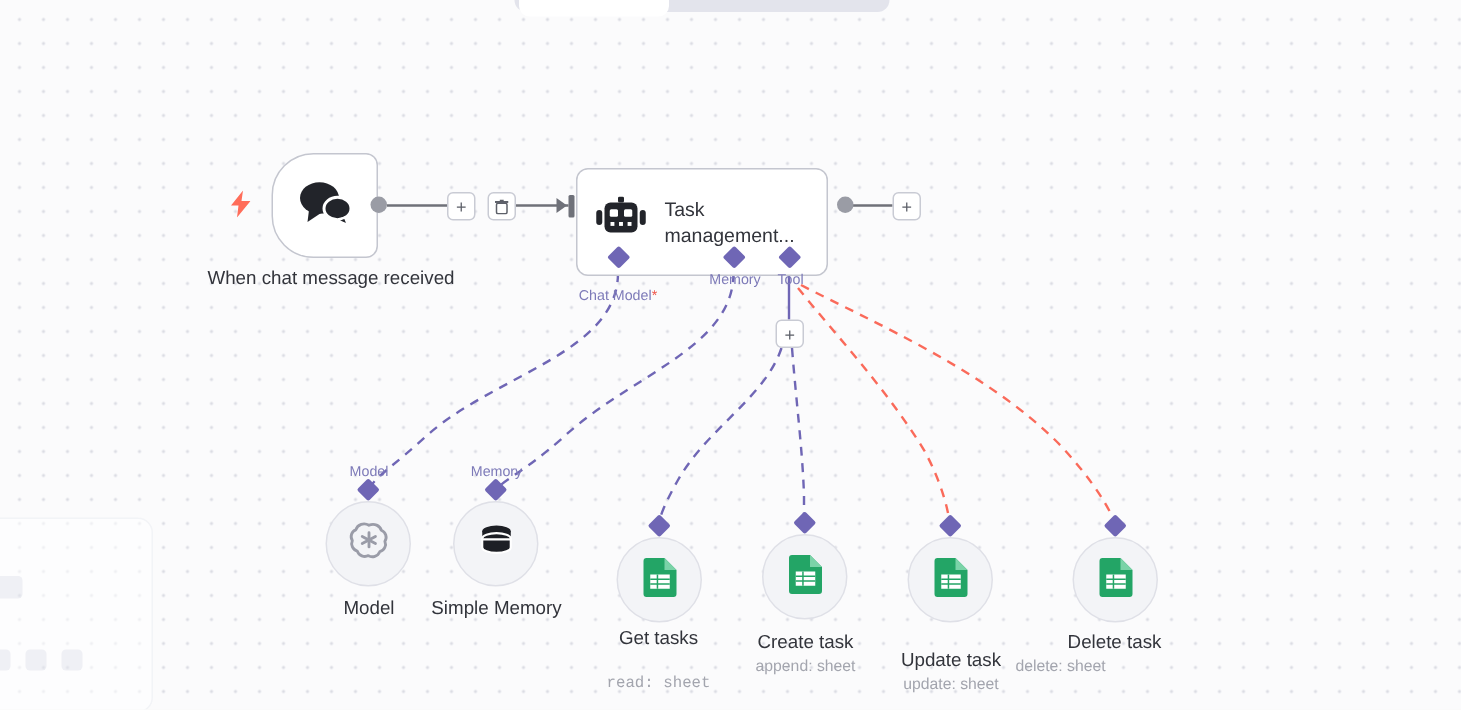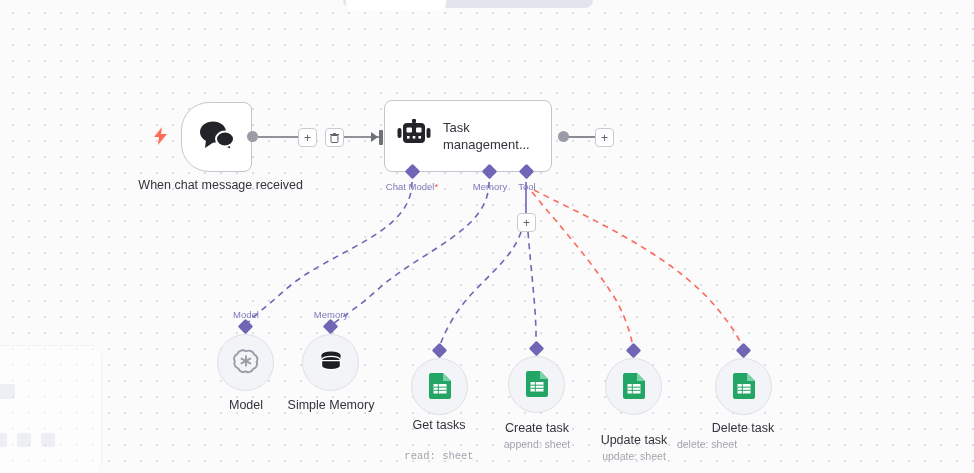--- a/index.html
+++ b/index.html
@@ -83,21 +83,21 @@
     width: 172px;
     text-align: right;
     font-size: 12.5px;
     color: #32343b;
     line-height: 15px;
   }
 
   
   .agent-node {
     position: absolute;
-    left: 384px; top: 100px;
+    left: 384px; top: 112px;
     width: 168px; height: 72px;
     background: #ffffff;
     border: 1.4px solid #c4c6cf;
     border-radius: 8px;
     box-sizing: border-box;
     display: flex; align-items: center;
     padding-left: 12px;
     gap: 12px;
   }
   .agent-title {
@@ -274,21 +274,21 @@
       </svg>
     </span>
     <span class="agent-title">Task management...</span>
   </div>
   <div class="out-dot" style="left:558px; top:131px;"></div>
   <div class="mini-btn" style="left:595px; top:128px;">
     <span>+</span>
   </div>
 
   <div class="diamond" style="left:407px; top:166px;"></div>
-  <div class="port-label" style="left:362px; top:181px; width:100px;">
+  <div class="port-label" style="left:362px; top:192px; width:100px;">
     <span>Chat Model</span><span class="req">*</span>
   </div>
 
   <div class="diamond" style="left:484px; top:166px;"></div>
   <div class="port-label" style="left:440px; top:181px; width:100px;">
     <span>Memory</span>
   </div>
 
   <div class="diamond" style="left:521px; top:166px;"></div>
   <div class="port-label" style="left:477px; top:181px; width:100px;">

